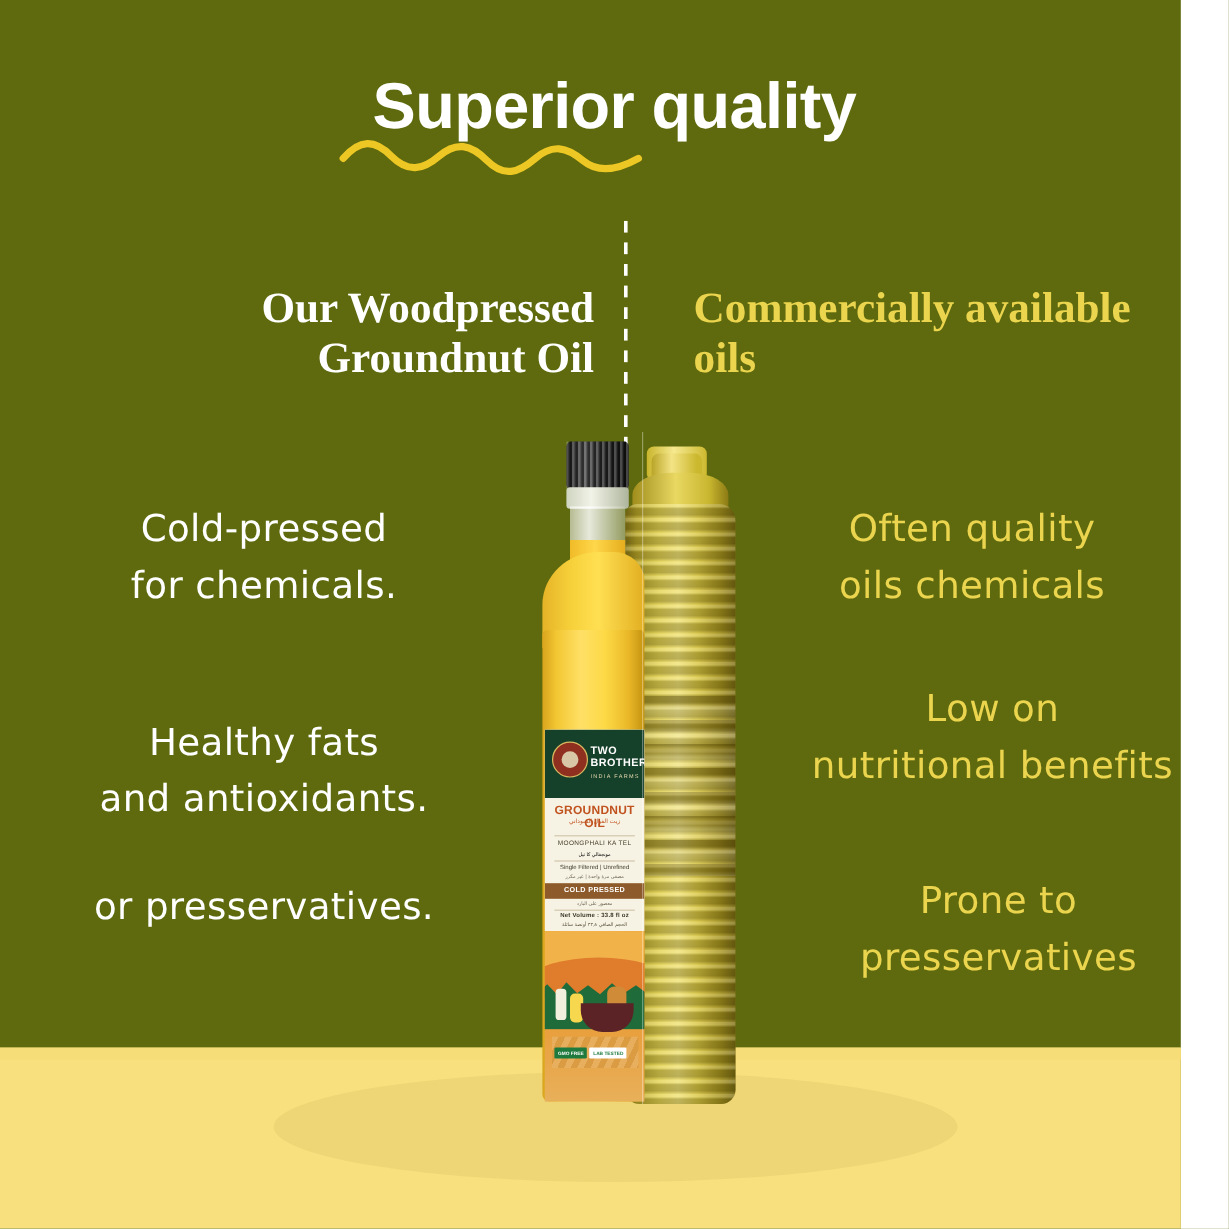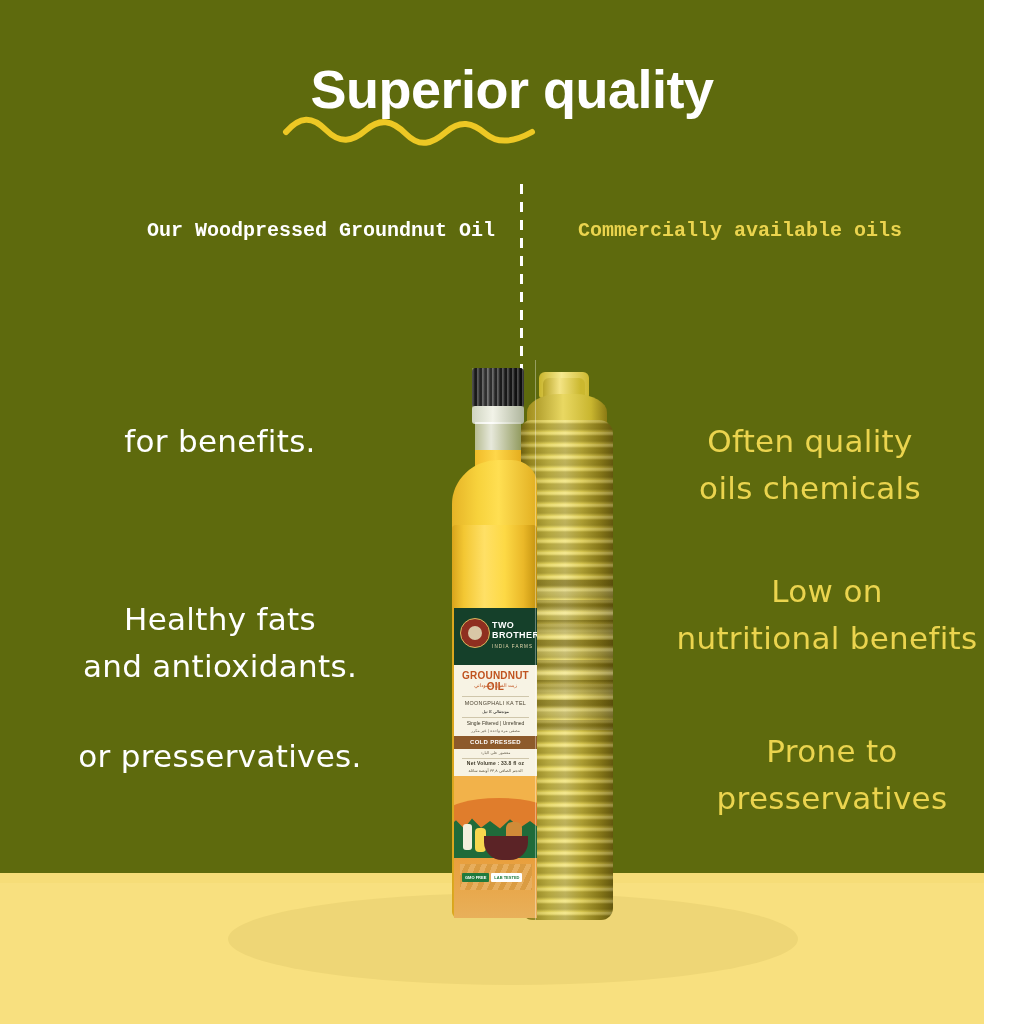--- a/index.html
+++ b/index.html
@@ -76,24 +76,25 @@
     width: 3px;
     height: 190px;
     background-image: linear-gradient(to bottom, #ffffff 55%, rgba(255,255,255,0) 0%);
     background-size: 3px 18px;
     background-repeat: repeat-y;
   }
 
   
   .col-head {
     position: absolute;
-    font-family: Liberation Mono, monospace;
+    font-family: Liberation Serif, serif;
     font-weight: bold;
-    font-size: 20px;
+    font-size: 36px;
     line-height: 42px;
+    margin-top: 25px;
   }
   .col-head.left {
     left: 120px;
     top: 210px;
     width: 375px;
     text-align: right;
     color: #ffffff;
   }
   .col-head.right {
     left: 578px;
@@ -572,21 +573,22 @@
   <div class="col-head left">
     <span class="ln">Our Woodpressed</span>
     <span class="ln">Groundnut Oil</span>
   </div>
   <div class="col-head right">
     <span class="ln">Commercially</span>
     <span class="ln">available oils</span>
   </div>
 
   <div class="feat left feat-l1">
-    <span class="ln">for benefits.</span>
+    <span class="ln">Cold-pressed</span>
+    <span class="ln">for chemicals.</span>
   </div>
   <div class="feat left feat-l2">
     <span class="ln">Healthy fats</span>
     <span class="ln">and antioxidants.</span>
   </div>
   <div class="feat left feat-l3">
     <span class="ln">or presservatives.</span>
   </div>
 
   <div class="feat right feat-r1">

